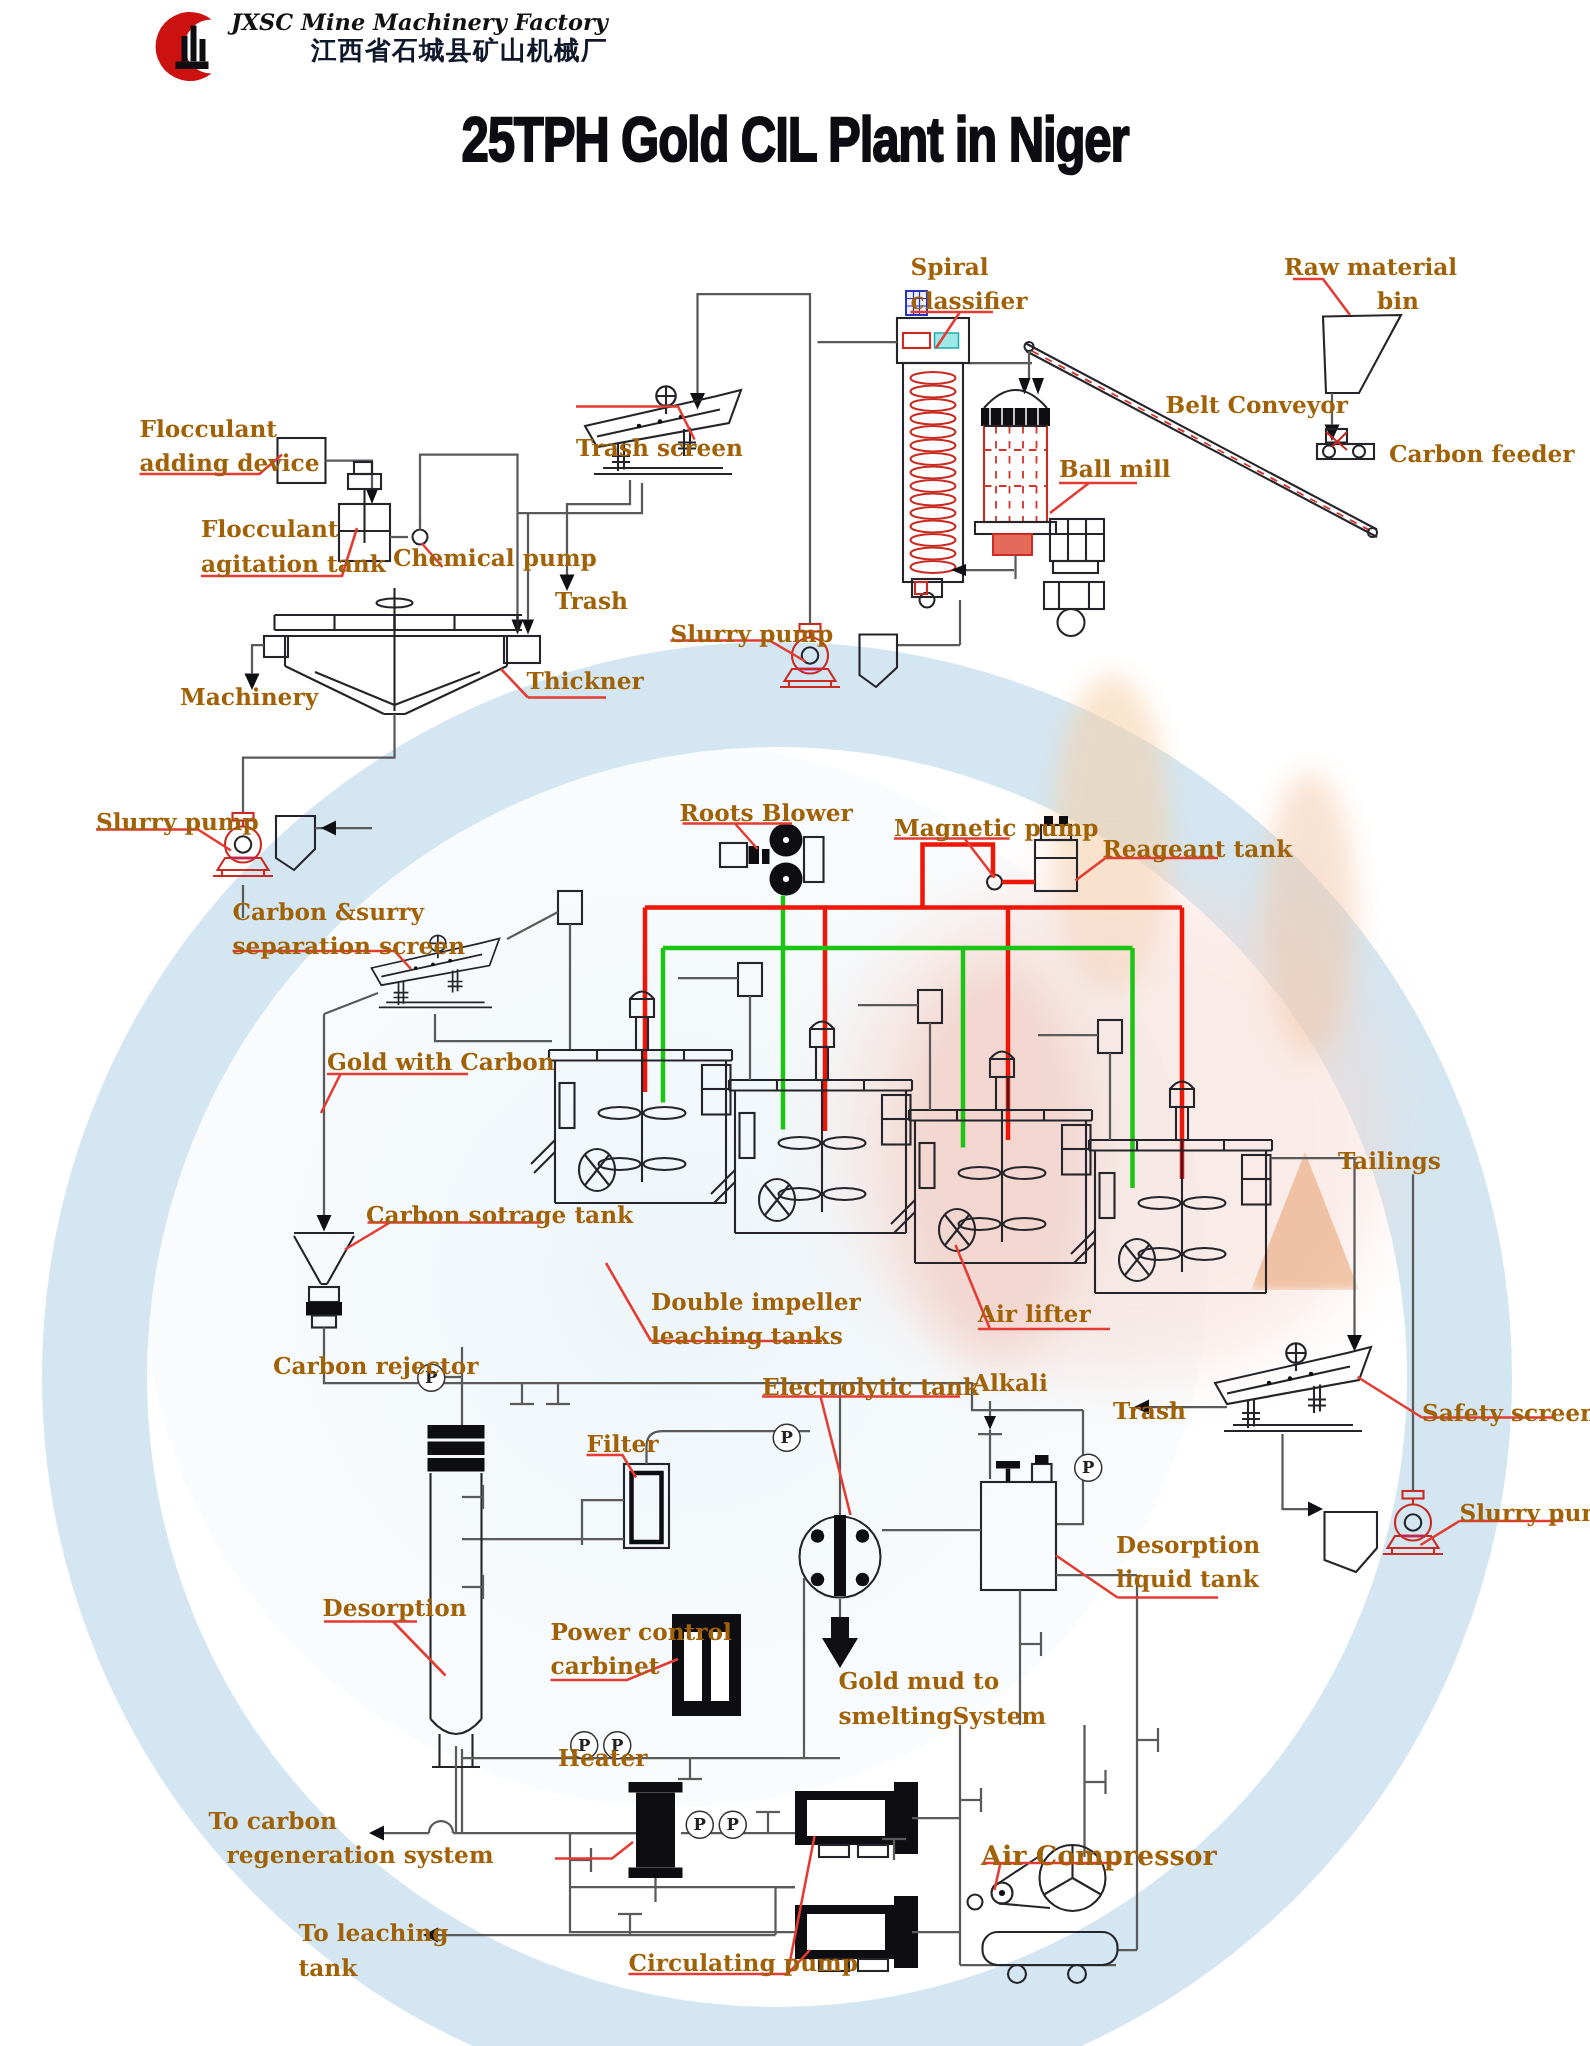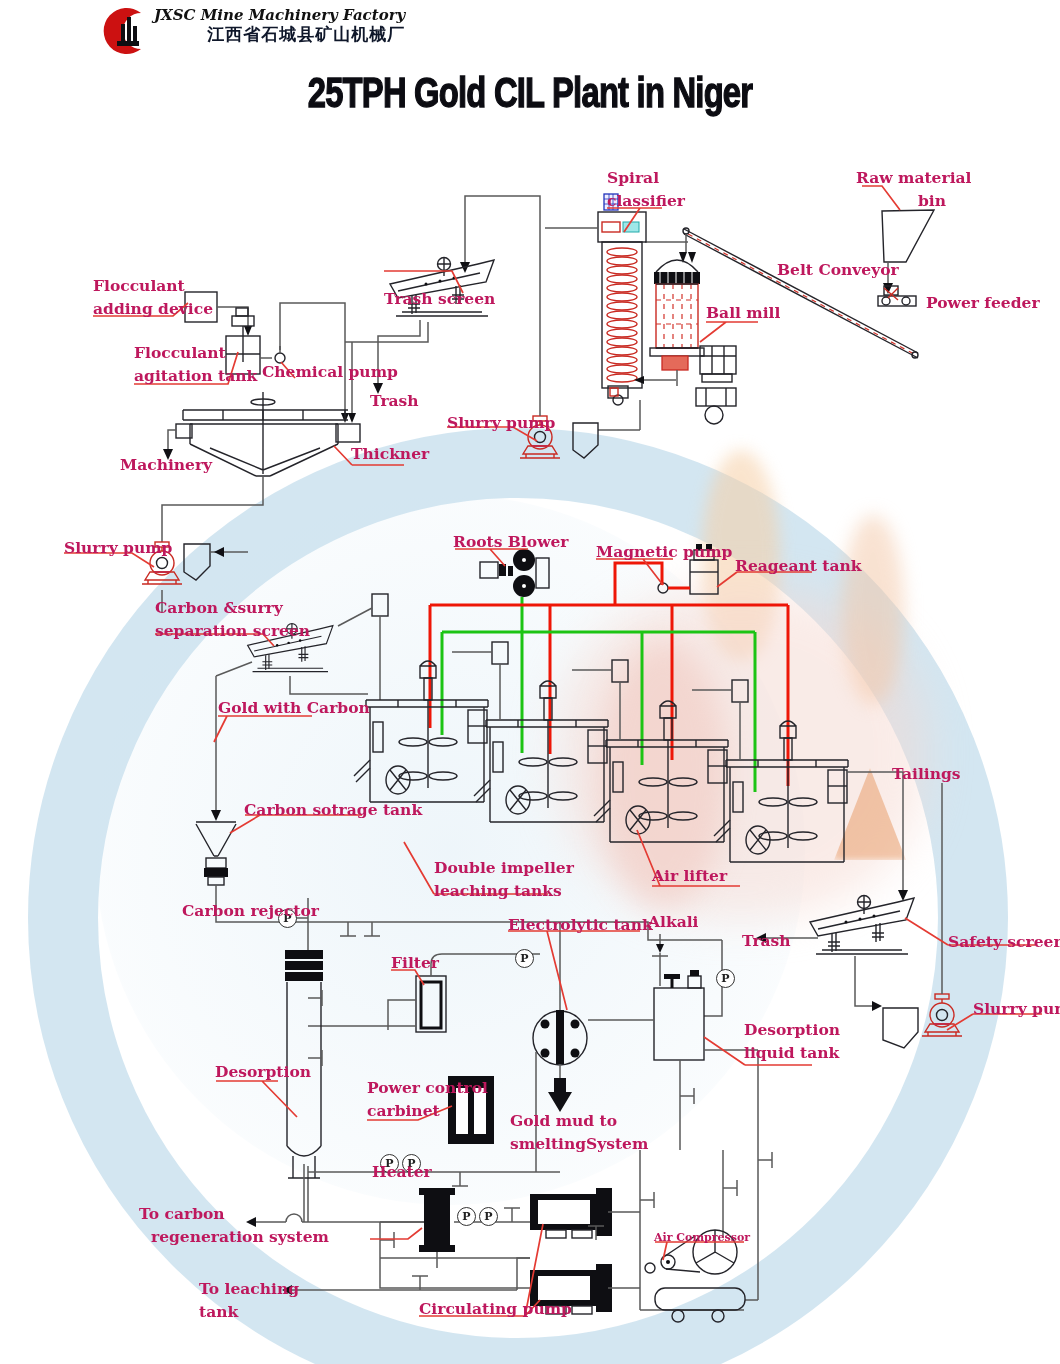--- a/index.html
+++ b/index.html
@@ -26,21 +26,21 @@
   .hdr{position:absolute;left:100px;top:6px;z-index:3;display:flex;align-items:flex-start;}
   .hdr .txt{margin-left:4px;}
   .co-en{font:italic 700 15px/18px "DejaVu Serif","Liberation Serif",serif;color:#111;}
   .co-cn{font:700 17px/20px "DejaVu Serif","Liberation Serif",serif;color:#0f172a;letter-spacing:1px;text-align:right;}
   .title{position:absolute;left:0;top:70px;width:100%;text-align:center;z-index:3;
          font:700 42px/46px "Liberation Sans","DejaVu Sans",sans-serif;color:#0c0c12;
          transform:scaleX(.78);letter-spacing:-1px;-webkit-text-stroke:1.3px #0c0c12;}
   
   #labels{position:absolute;inset:0;z-index:4;}
   .dlabel{position:absolute;font:700 15.5px/23px "DejaVu Serif","Liberation Serif",serif;
-          color:#be185d;white-space:nowrap;}
+          color:#a16207;white-space:nowrap;}
   .pgauge{position:absolute;z-index:4;width:17px;height:17px;border:1.6px solid #333;border-radius:50%;
           background:#fff;display:flex;align-items:center;justify-content:center;
           font:700 11px "DejaVu Serif",serif;color:#222;}
   
   .pp{stroke:#5a5a5a;fill:none;stroke-width:1.5;}
   .eq{stroke:#24242a;fill:none;stroke-width:1.4;}
   .eqf{fill:#0e0e12;stroke:none;}
   .red{stroke:#c92a22;fill:none;stroke-width:1.4;}
   .lead{stroke:#e43b33;fill:none;stroke-width:1.7;}
   .pipeR{stroke:#ee1607;fill:none;stroke-width:3;}
@@ -414,21 +414,21 @@
         <div>classifier</div>
       </div>
       <div class="dlabel" style="left: 856px; top: 166px;">
         <div>Raw material</div>
         <div style="margin-left: 62px;">bin</div>
       </div>
       <div class="dlabel" style="left: 777px; top: 258px;">
         <div>Belt Conveyor</div>
       </div>
       <div class="dlabel" style="left: 926px; top: 291px;">
-        <div>Power feeder</div>
+        <div>Carbon feeder</div>
       </div>
       <div class="dlabel" style="left: 706px; top: 301px;">
         <div>Ball mill</div>
       </div>
       <div class="dlabel" style="left: 384px; top: 251px; margin-top: 36px;">
         <div>Trash screen</div>
       </div>
       <div class="dlabel" style="left: 93px; top: 274px;">
         <div>Flocculant</div>
         <div>adding device</div>
@@ -509,35 +509,35 @@
         <div>Desorption</div>
         <div>liquid tank</div>
       </div>
       <div class="dlabel" style="left: 215px; top: 1060px;">
         <div>Desorption</div>
       </div>
       <div class="dlabel" style="left: 367px; top: 1076px;">
         <div>Power control</div>
         <div>carbinet</div>
       </div>
-      <div class="dlabel" style="left: 510px; top: 1109px;">
+      <div class="dlabel" style="left: 559px; top: 1109px;">
         <div>Gold mud to</div>
         <div>smeltingSystem</div>
       </div>
       <div class="dlabel" style="left: 139px; top: 1202px;">
         <div>To carbon</div>
         <div style="margin-left: 12px;">regeneration system</div>
       </div>
       <div class="dlabel" style="left: 372px; top: 1160px;">
         <div>Heater</div>
       </div>
       <div class="dlabel" style="left: 199px; top: 1277px;">
         <div>To leaching</div>
         <div>tank</div>
       </div>
       <div class="dlabel" style="left: 419px; top: 1297px;">
         <div>Circulating pump</div>
       </div>
-      <div class="dlabel" style="left: 654px; top: 1226px; font-size: 11px;">
+      <div class="dlabel" style="left: 654px; top: 1226px; font-size: 18px;">
         <div>Air Compressor</div>
       </div>
     </div>
 </div>
 
 </body></html>

